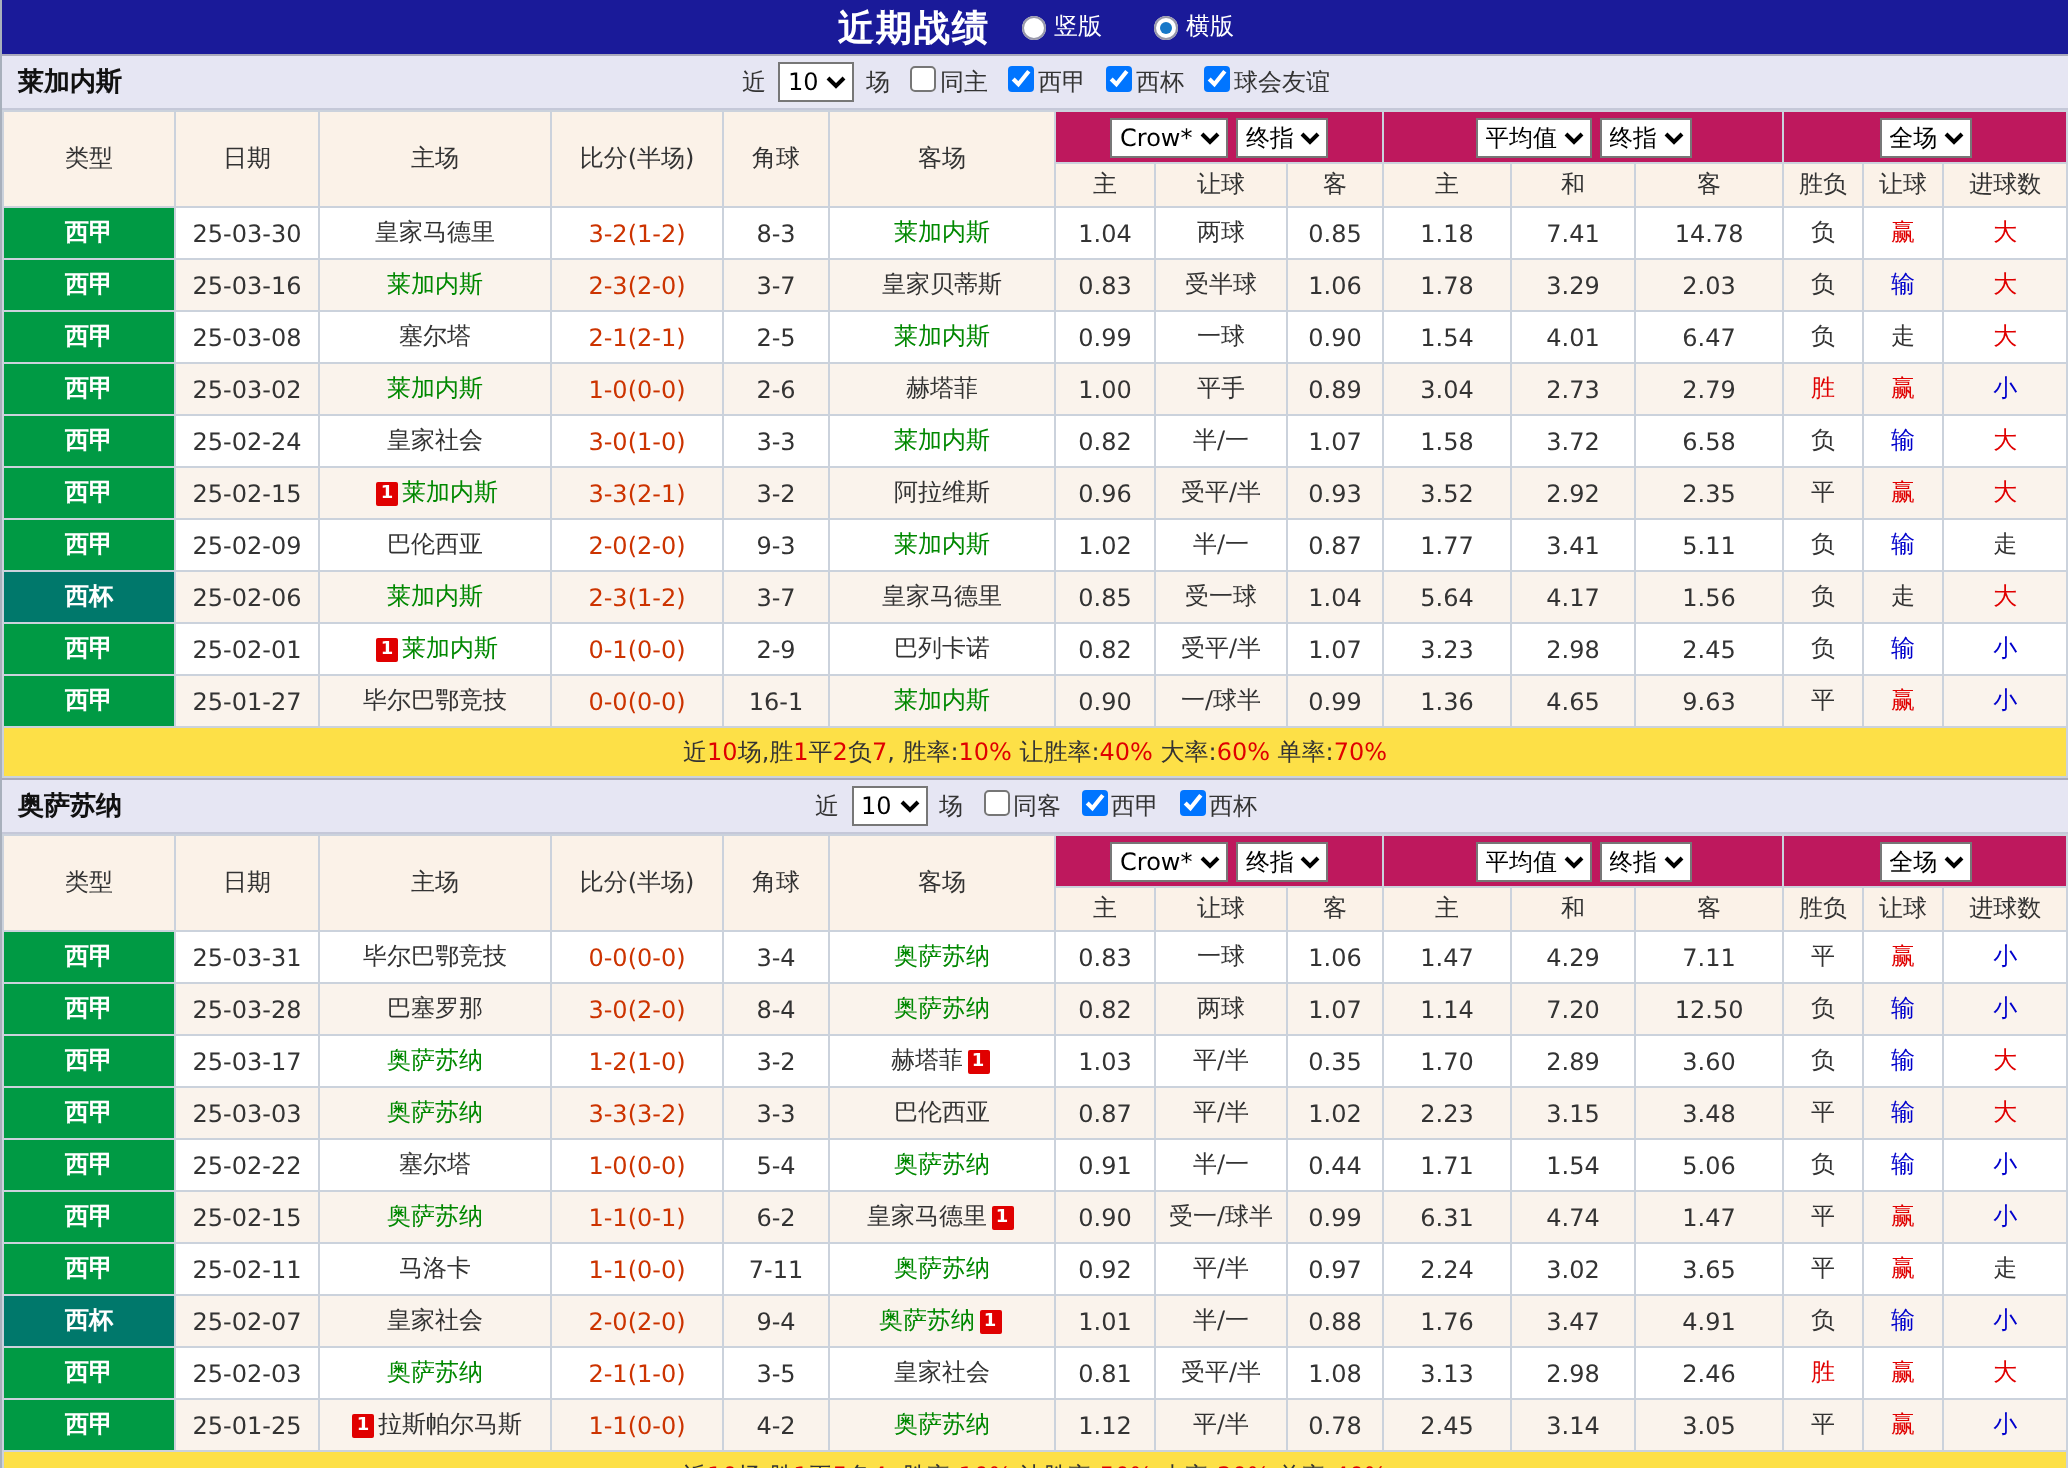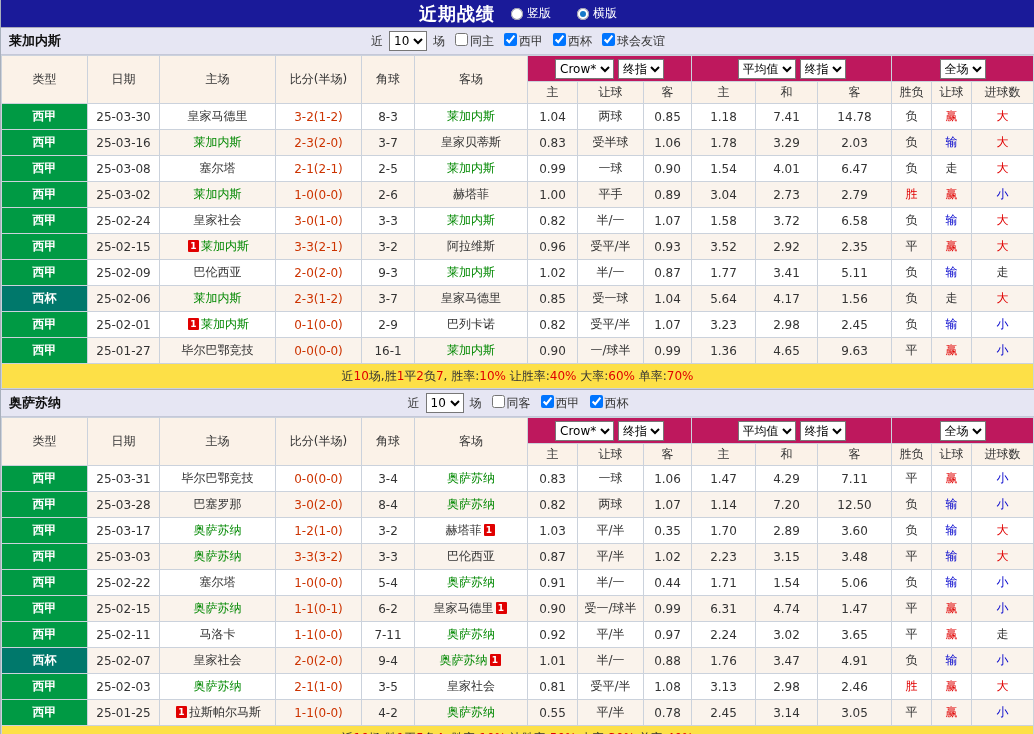--- a/index.html
+++ b/index.html
@@ -511,21 +511,21 @@
             <td class="c-red">赢</td>
             <td class="c-red">大</td>
           </tr>
           <tr class="alt">
             <td class="league" style="background: rgb(0, 154, 68);">西甲</td>
             <td>25-01-25</td>
             <td><span class="card">1</span><span>拉斯帕尔马斯</span></td>
             <td><span class="score">1-1</span><span class="score">(0-0)</span></td>
             <td>4-2</td>
             <td><span class="focal">奥萨苏纳</span></td>
-            <td>0.55</td>
+            <td>1.12</td>
             <td>平/半</td>
             <td>0.78</td>
             <td>2.45</td>
             <td>3.14</td>
             <td>3.05</td>
             <td class="c-dark">平</td>
             <td class="c-red">赢</td>
             <td class="c-blue">小</td>
           </tr>
           <tr class="footer-row">

